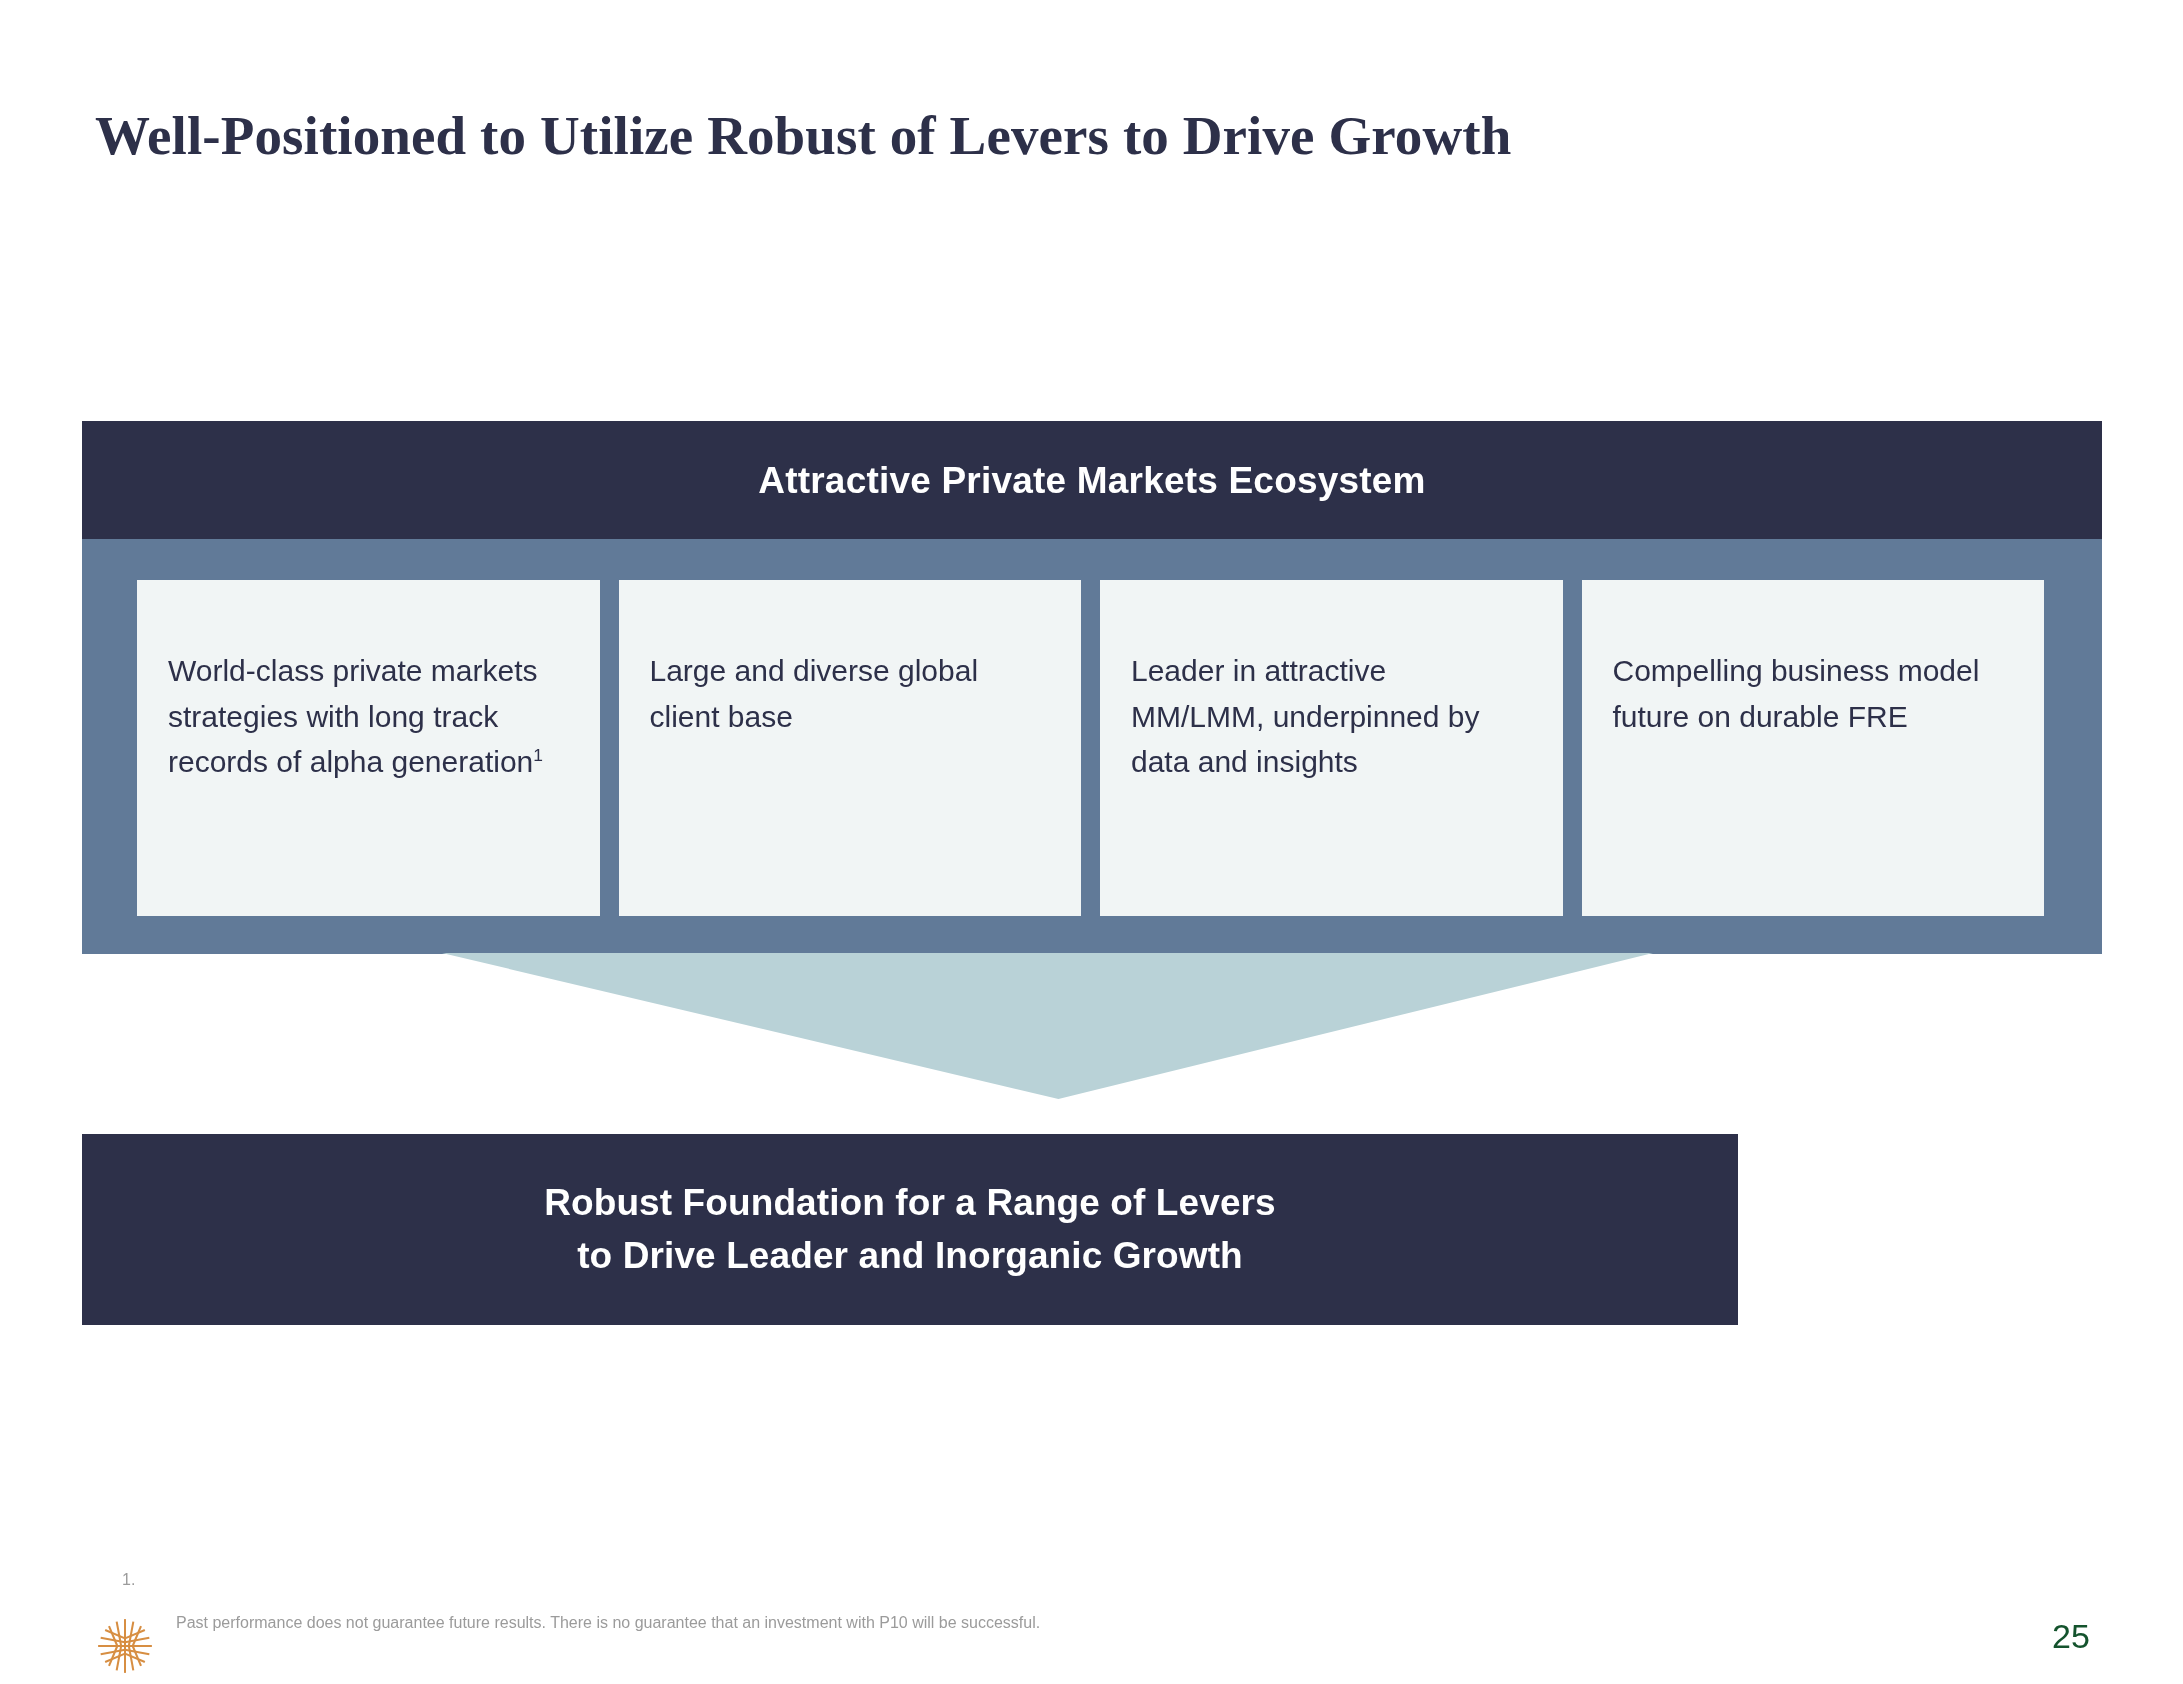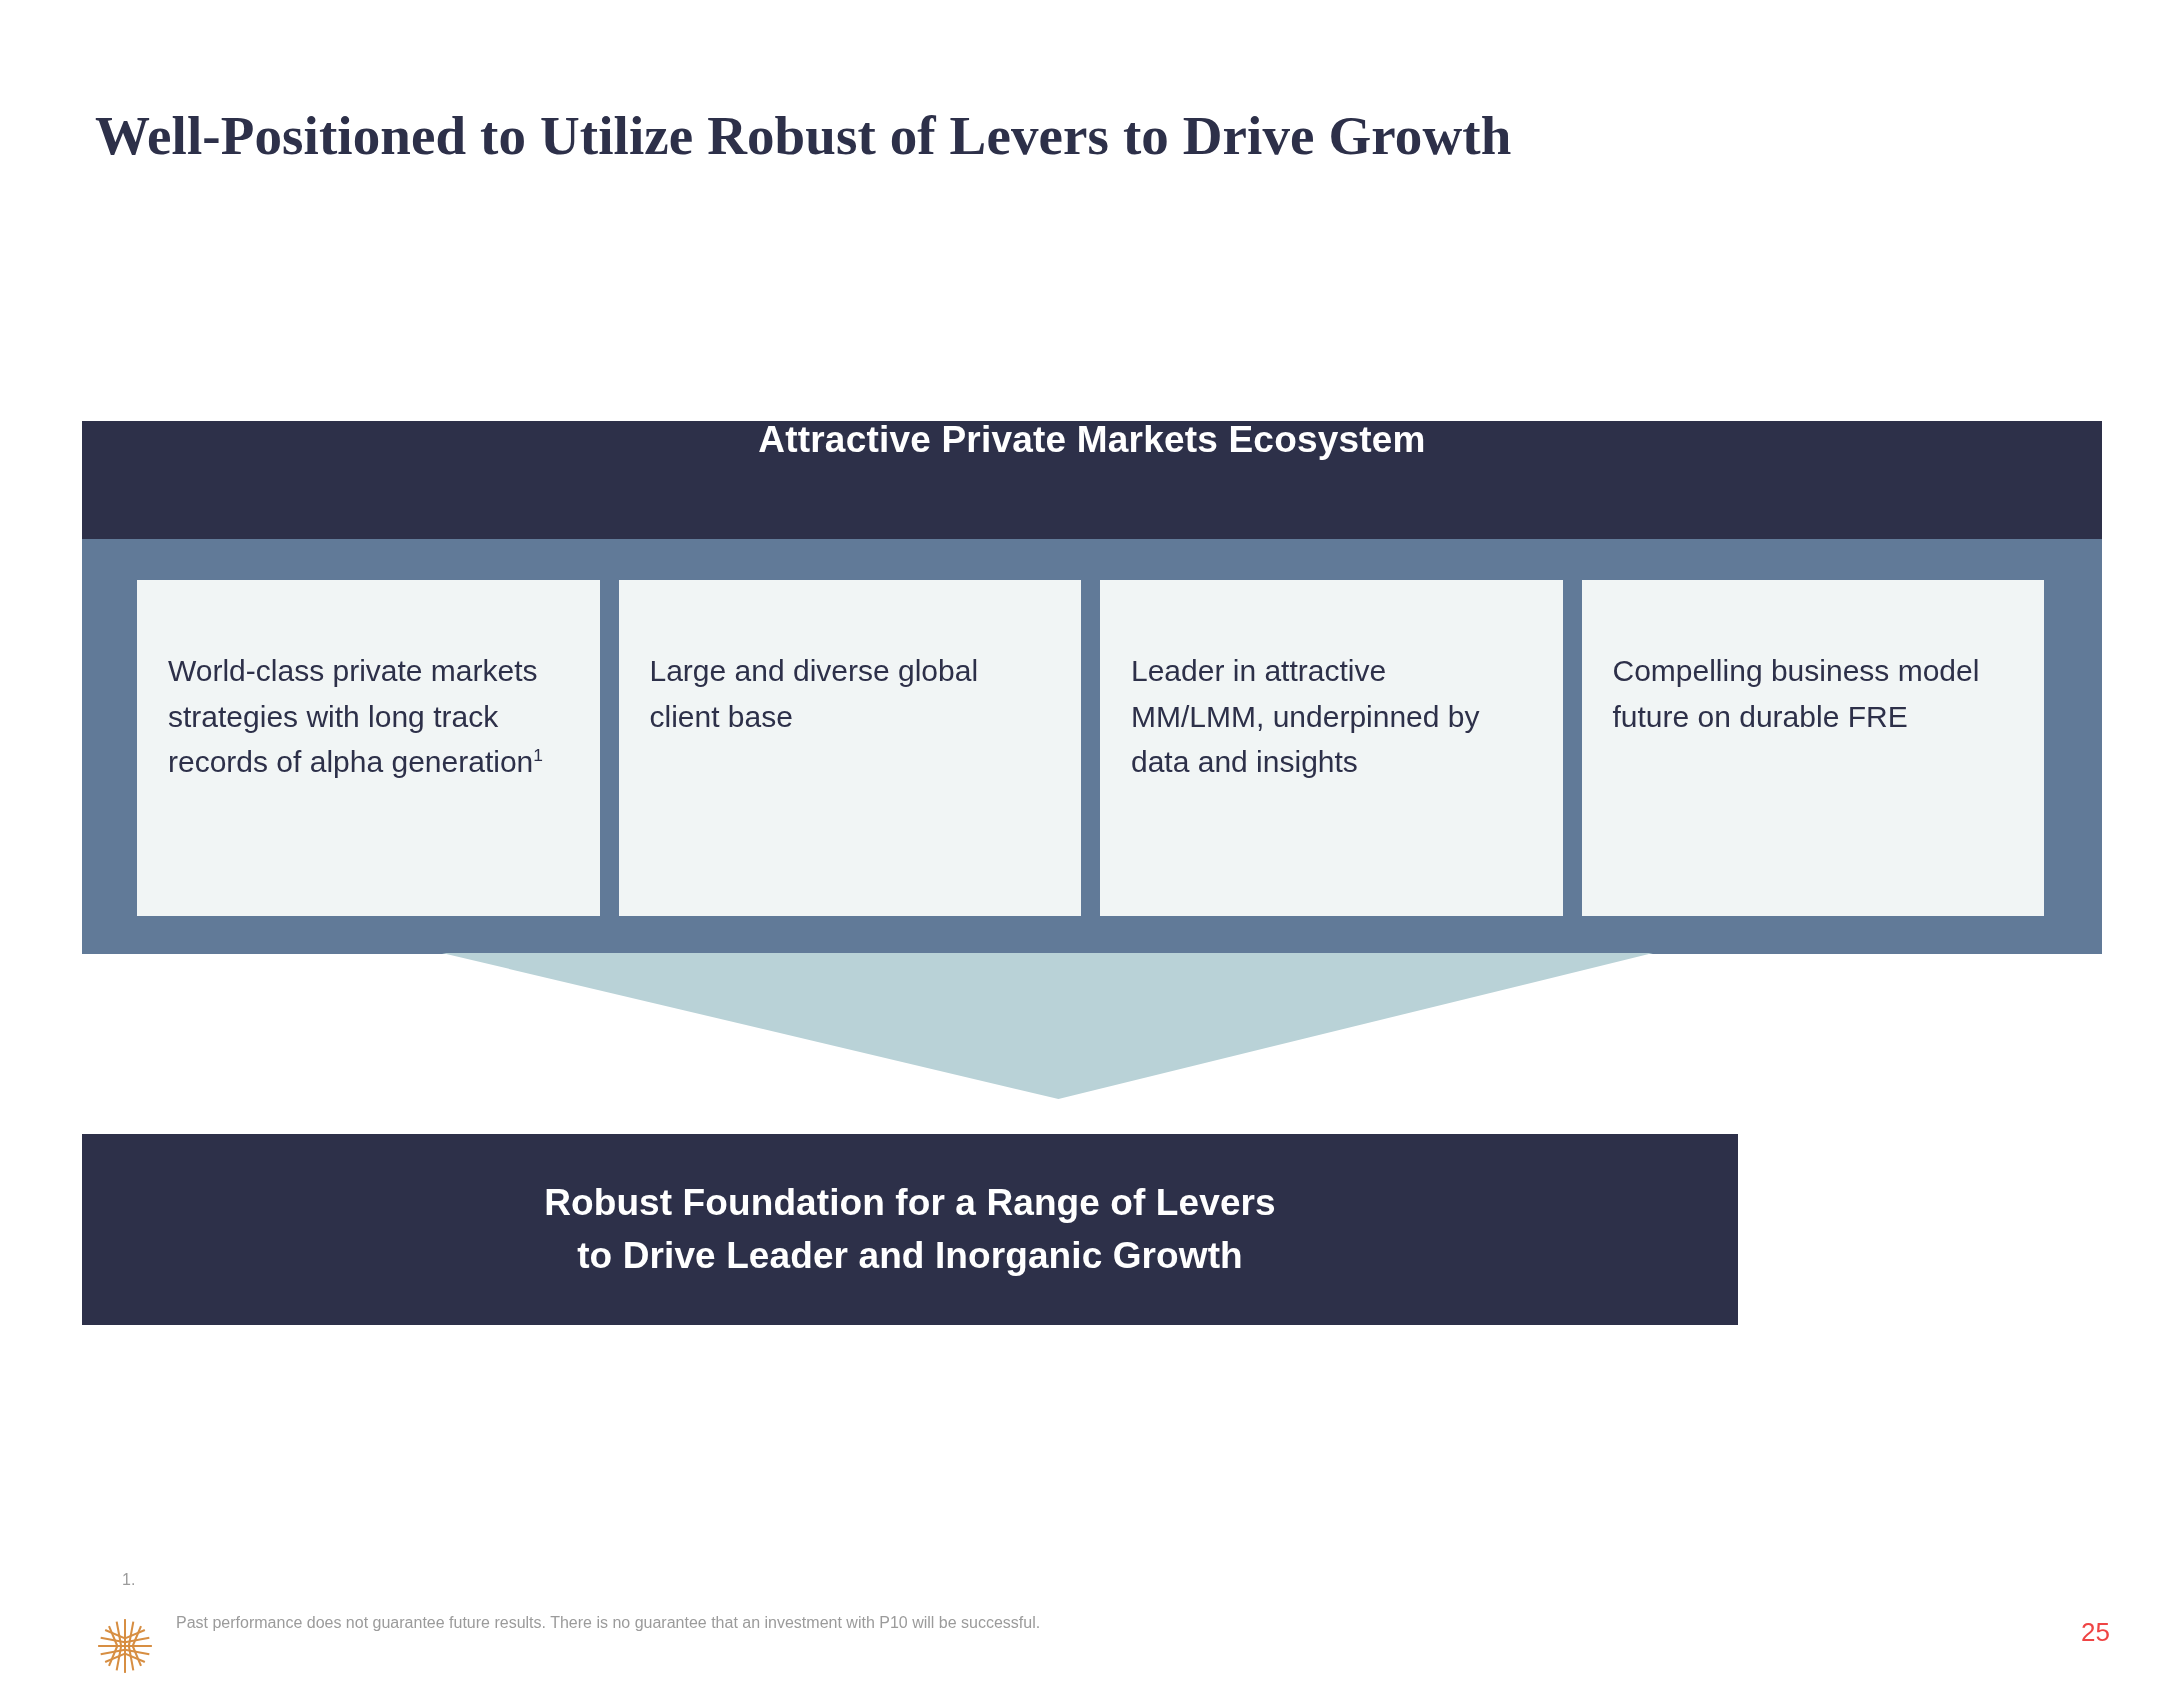--- a/index.html
+++ b/index.html
@@ -33,20 +33,21 @@
   .ecosystem-block {
     position: absolute;
     left: 82px;
     top: 421px;
     width: 2020px;
   }
   .ecosystem-header {
     background: #2d3049;
     height: 118px;
     display: flex;
+    align-items: center;
     justify-content: center;
   }
   .ecosystem-header-label {
     color: #ffffff;
     font-size: 37px;
     font-weight: bold;
     letter-spacing: 0.2px;
     line-height: 1;
   }
   .ecosystem-band {
@@ -141,23 +142,23 @@
     height: 64px;
   }
   .brand-logo svg { display: block; width: 100%; height: 100%; }
 
   
   .page-number {
     position: absolute;
     right: 44px;
     top: 1617px;
     width: 87px;
-    text-align: center;
-    font-size: 26px;
-    color: #ef4444;
+    text-align: left;
+    font-size: 34px;
+    color: #14532d;
   }
 </style>
 </head>
 <body>
 
 <h1 class="slide-title">Well-Positioned to Utilize Robust of Levers to Drive Growth</h1>
 
 <section class="ecosystem-block">
   <div class="ecosystem-header">
     <span class="ecosystem-header-label">Attractive Private Markets Ecosystem</span>

